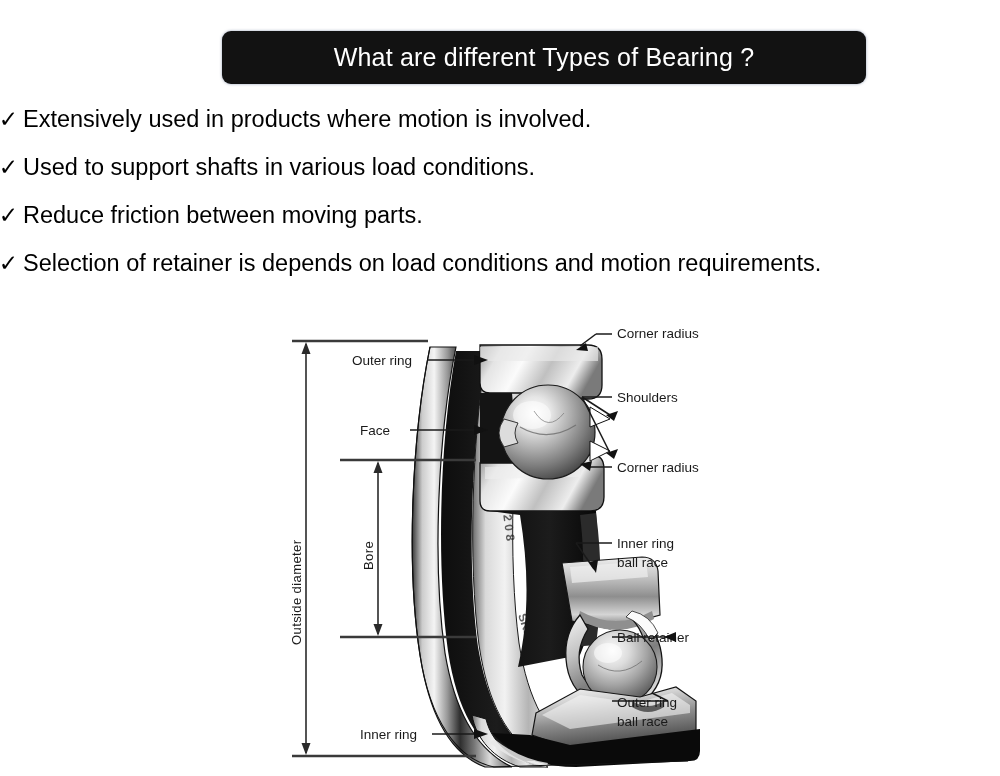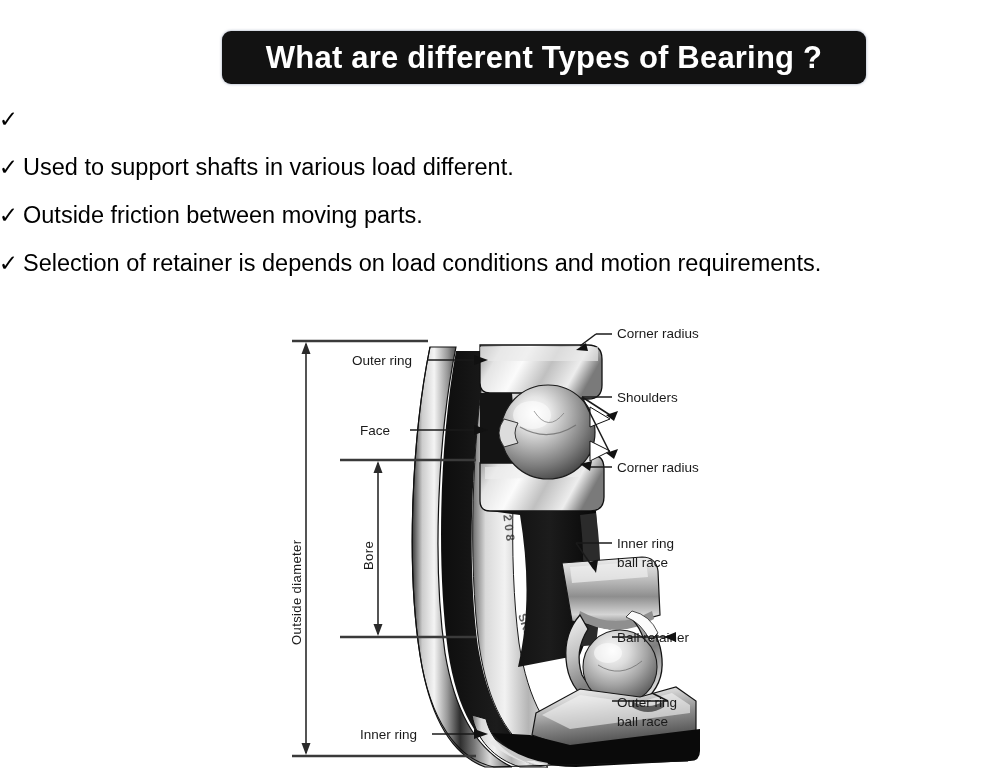--- a/index.html
+++ b/index.html
@@ -25,22 +25,22 @@
     height: 53px;
     background: #121212;
     border-radius: 9px;
     box-shadow: 0 0 3px rgba(60,80,120,0.55);
     display: flex;
     align-items: center;
     justify-content: center;
   }
   #title-text {
     color: #ffffff;
-    font-size: 31px;
-    font-weight: bold;
+    font-size: 25px;
+    font-weight: normal;
     letter-spacing: 0.2px;
     line-height: 1;
     white-space: nowrap;
   }
 
   
   #bullet-list {
     position: absolute;
     left: 0px;
     top: 108px;
@@ -112,30 +112,31 @@
 <body>
 
 <div id="title-banner">
   <span id="title-text">What are different Types of Bearing ?</span>
 </div>
 
 <div id="bullet-list">
 
   <div class="bullet-row">
     <span class="bullet-mark">✓</span>
+    <span class="bullet-text">Extensively used in products where motion is involved.</span>
   </div>
 
   <div class="bullet-row">
     <span class="bullet-mark">✓</span>
-    <span class="bullet-text">Used to support shafts in various load different.</span>
+    <span class="bullet-text">Used to support shafts in various load conditions.</span>
   </div>
 
   <div class="bullet-row">
     <span class="bullet-mark">✓</span>
-    <span class="bullet-text">Outside friction between moving parts.</span>
+    <span class="bullet-text">Reduce friction between moving parts.</span>
   </div>
 
   <div class="bullet-row">
     <span class="bullet-mark">✓</span>
     <span class="bullet-text">Selection of retainer is depends on load conditions and motion requirements.</span>
   </div>
 
 </div>
 
 <div id="bearing-figure">

